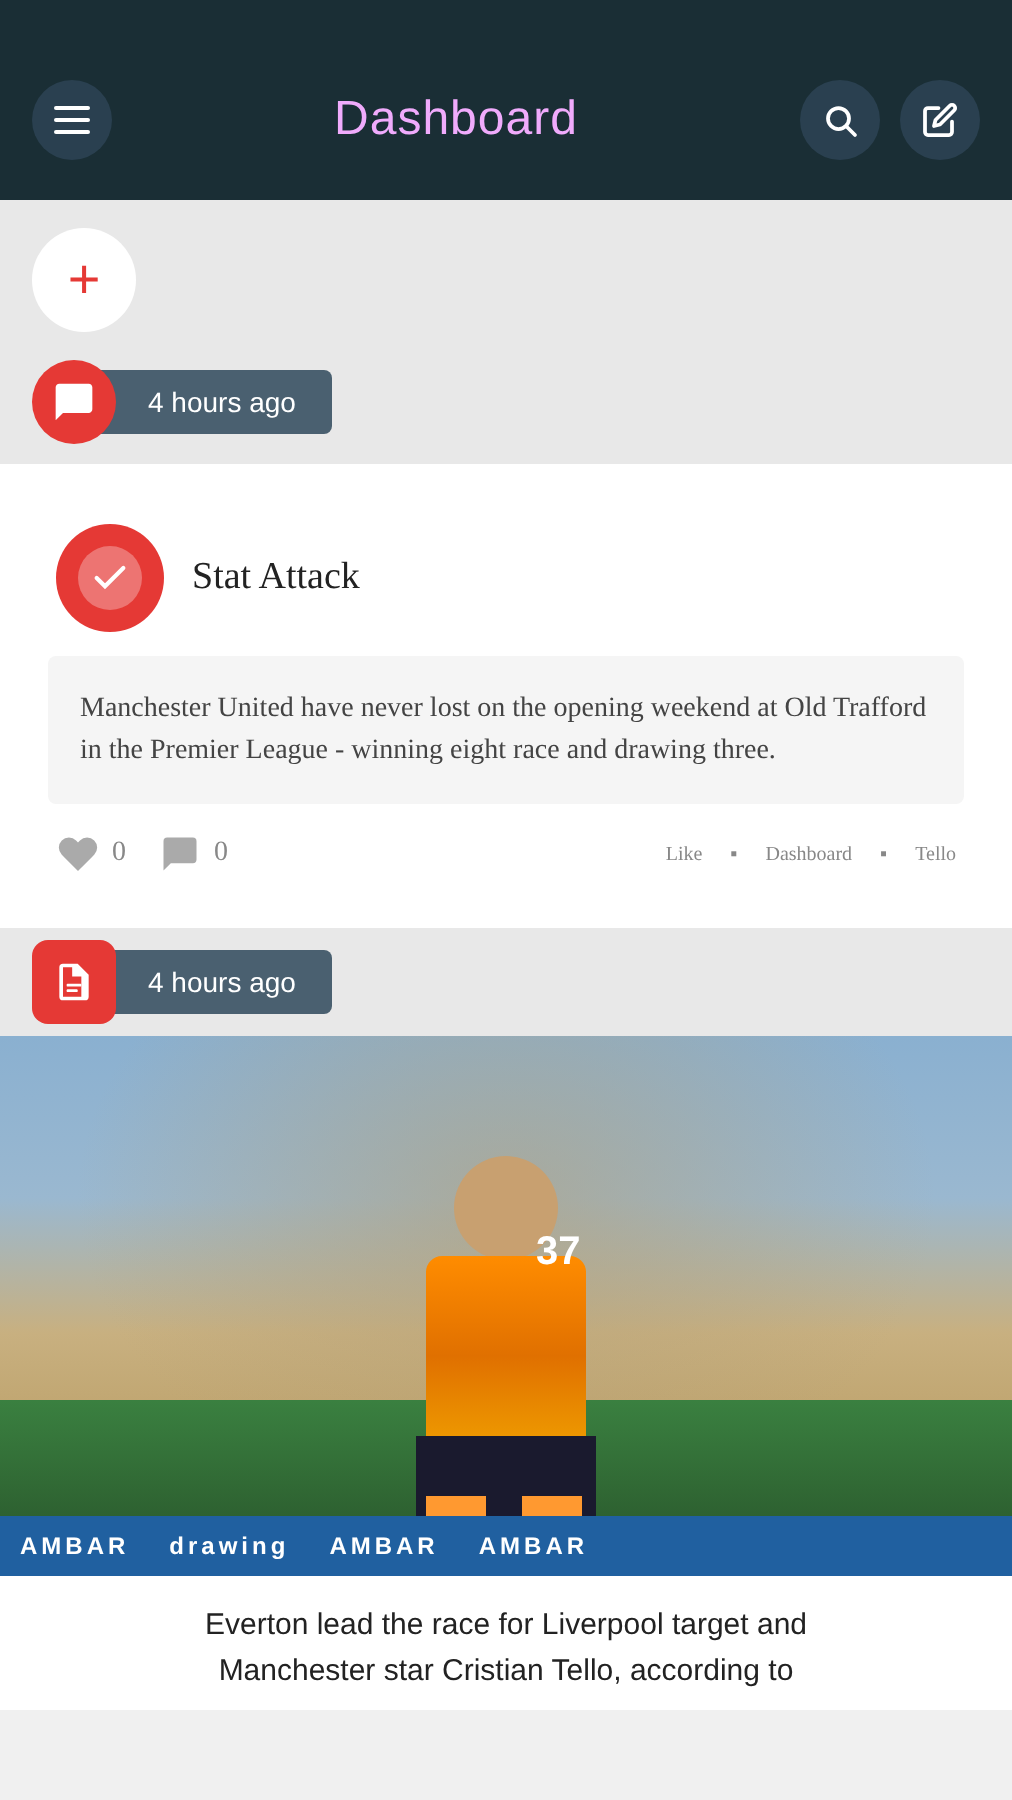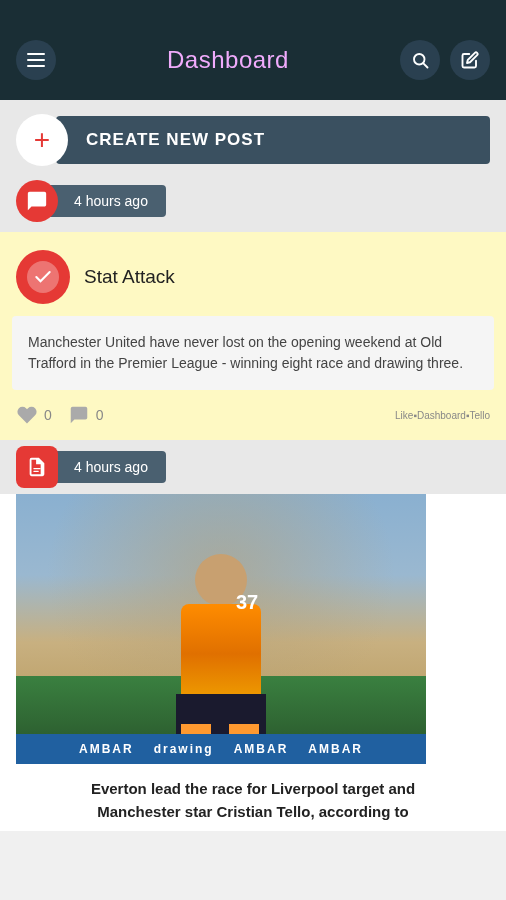--- a/index.html
+++ b/index.html
@@ -119,23 +119,24 @@
       background: #4a6070;
       color: #fff;
       font-size: 14px;
       padding: 8px 18px 8px 28px;
       margin-left: -12px;
       border-radius: 4px;
     }
 
     
     .post-card {
-      background: #fef9c3;
+      background: #ffffff;
       margin: 0 0 0 0;
-      padding: 0;
+      padding: 12px;
+      font-family: Liberation Serif, serif;
     }
     .post-header {
       display: flex;
       align-items: center;
       padding: 18px 16px 12px;
       gap: 14px;
     }
     .post-avatar {
       width: 54px;
       height: 54px;
@@ -187,21 +188,21 @@
       align-items: center;
       gap: 6px;
       color: #888;
       font-size: 14px;
       margin-left: 16px;
     }
     .action-links {
       margin-left: auto;
       display: flex;
       align-items: center;
-      gap: 0;
+      gap: 14px;
       font-size: 14px;
       color: #888;
     }
     .action-links span {
       color: #888;
       font-size: 10px;
     }
 
     
     .timestamp-row2 {
@@ -229,26 +230,25 @@
       padding: 8px 18px 8px 28px;
       margin-left: -12px;
       border-radius: 4px;
     }
 
     
     .soccer-post {
       background: #fff;
     }
     .soccer-image {
-      width: 410px;
+      width: 506px;
       height: 270px;
       background: linear-gradient(180deg, #7ba0c0 0%, #6090b0 40%, #c0a060 70%, #b09050 100%);
       position: relative;
       overflow: hidden;
-      margin-left: 16px;
     }
     
     .crowd-bg {
       position: absolute;
       top: 0; left: 0; right: 0; bottom: 0;
       background: 
         radial-gradient(ellipse at 50% 30%, rgba(180,160,120,0.6) 0%, transparent 60%),
         linear-gradient(180deg, #8ab0d0 0%, #9ab8d0 30%, #c8b080 55%, #b09050 100%);
     }
     
@@ -319,21 +319,20 @@
     .ad-board {
       position: absolute;
       bottom: 0;
       left: 0;
       right: 0;
       height: 30px;
       background: #2060a0;
       display: flex;
       align-items: center;
       overflow: hidden;
-      justify-content: center;
     }
     .ad-text {
       color: #fff;
       font-size: 12px;
       font-weight: bold;
       letter-spacing: 2px;
       white-space: nowrap;
       padding: 0 10px;
     }
     
@@ -345,21 +344,20 @@
       height: 60px;
       background: linear-gradient(180deg, #3a8040 0%, #2d6030 100%);
     }
 
     .soccer-caption {
       padding: 14px 16px 8px;
       text-align: center;
       font-size: 15px;
       color: #222;
       line-height: 1.5;
-      font-weight: bold;
     }
   </style>
 </head>
 <body>
 
 <div class="top-bar">
   <div class="top-bar-icon">
     <div class="hamburger-lines">
       <span></span>
       <span></span>
@@ -382,21 +380,20 @@
     </div>
   </div>
 </div>
 
 <div class="content">
 
   <div class="create-post-row">
     <div class="create-post-plus">
       <span>+</span>
     </div>
-    <div class="create-post-label">CREATE NEW POST</div>
   </div>
 
   <div class="timestamp-row">
     <div class="timestamp-icon">
       <svg width="22" height="22" viewBox="0 0 24 24" fill="#fff">
         <path d="M20 2H4c-1.1 0-2 .9-2 2v18l4-4h14c1.1 0 2-.9 2-2V4c0-1.1-.9-2-2-2z"></path>
       </svg>
     </div>
     <div class="timestamp-badge">4 hours ago</div>
   </div>

